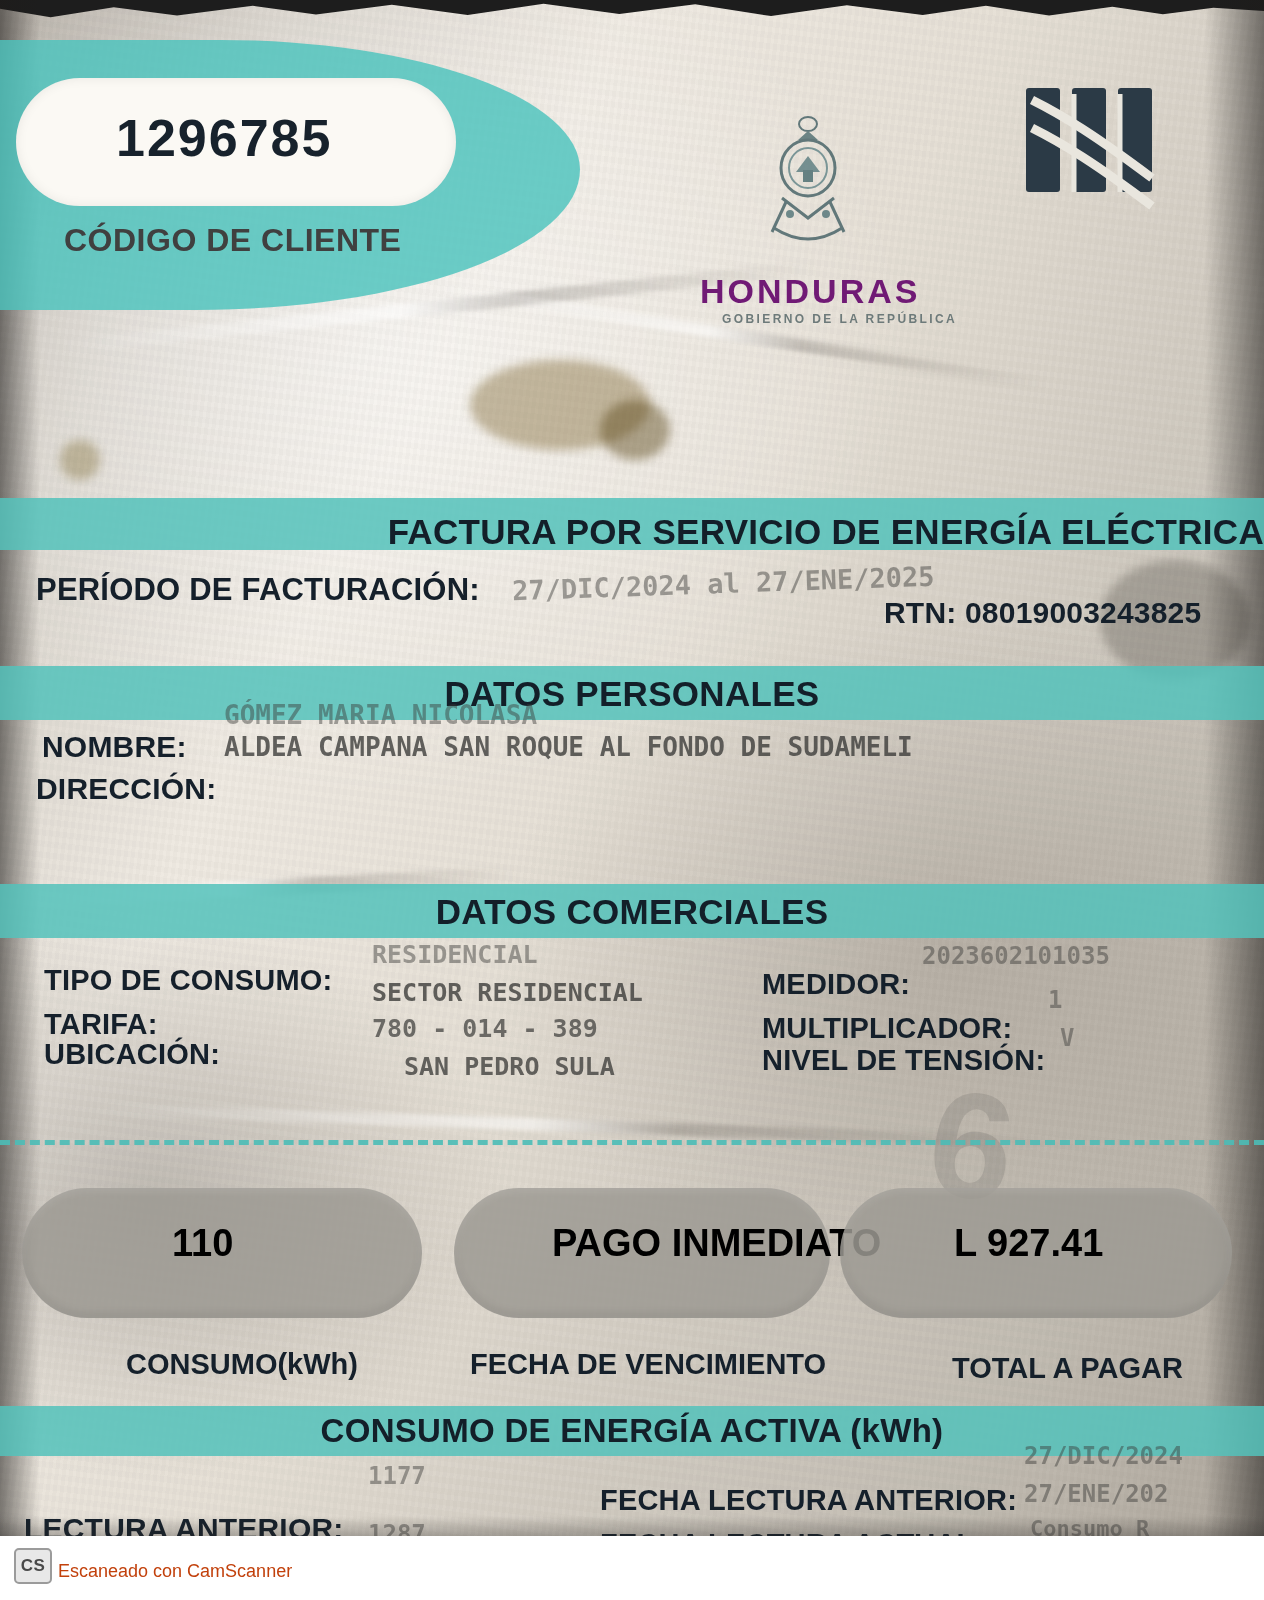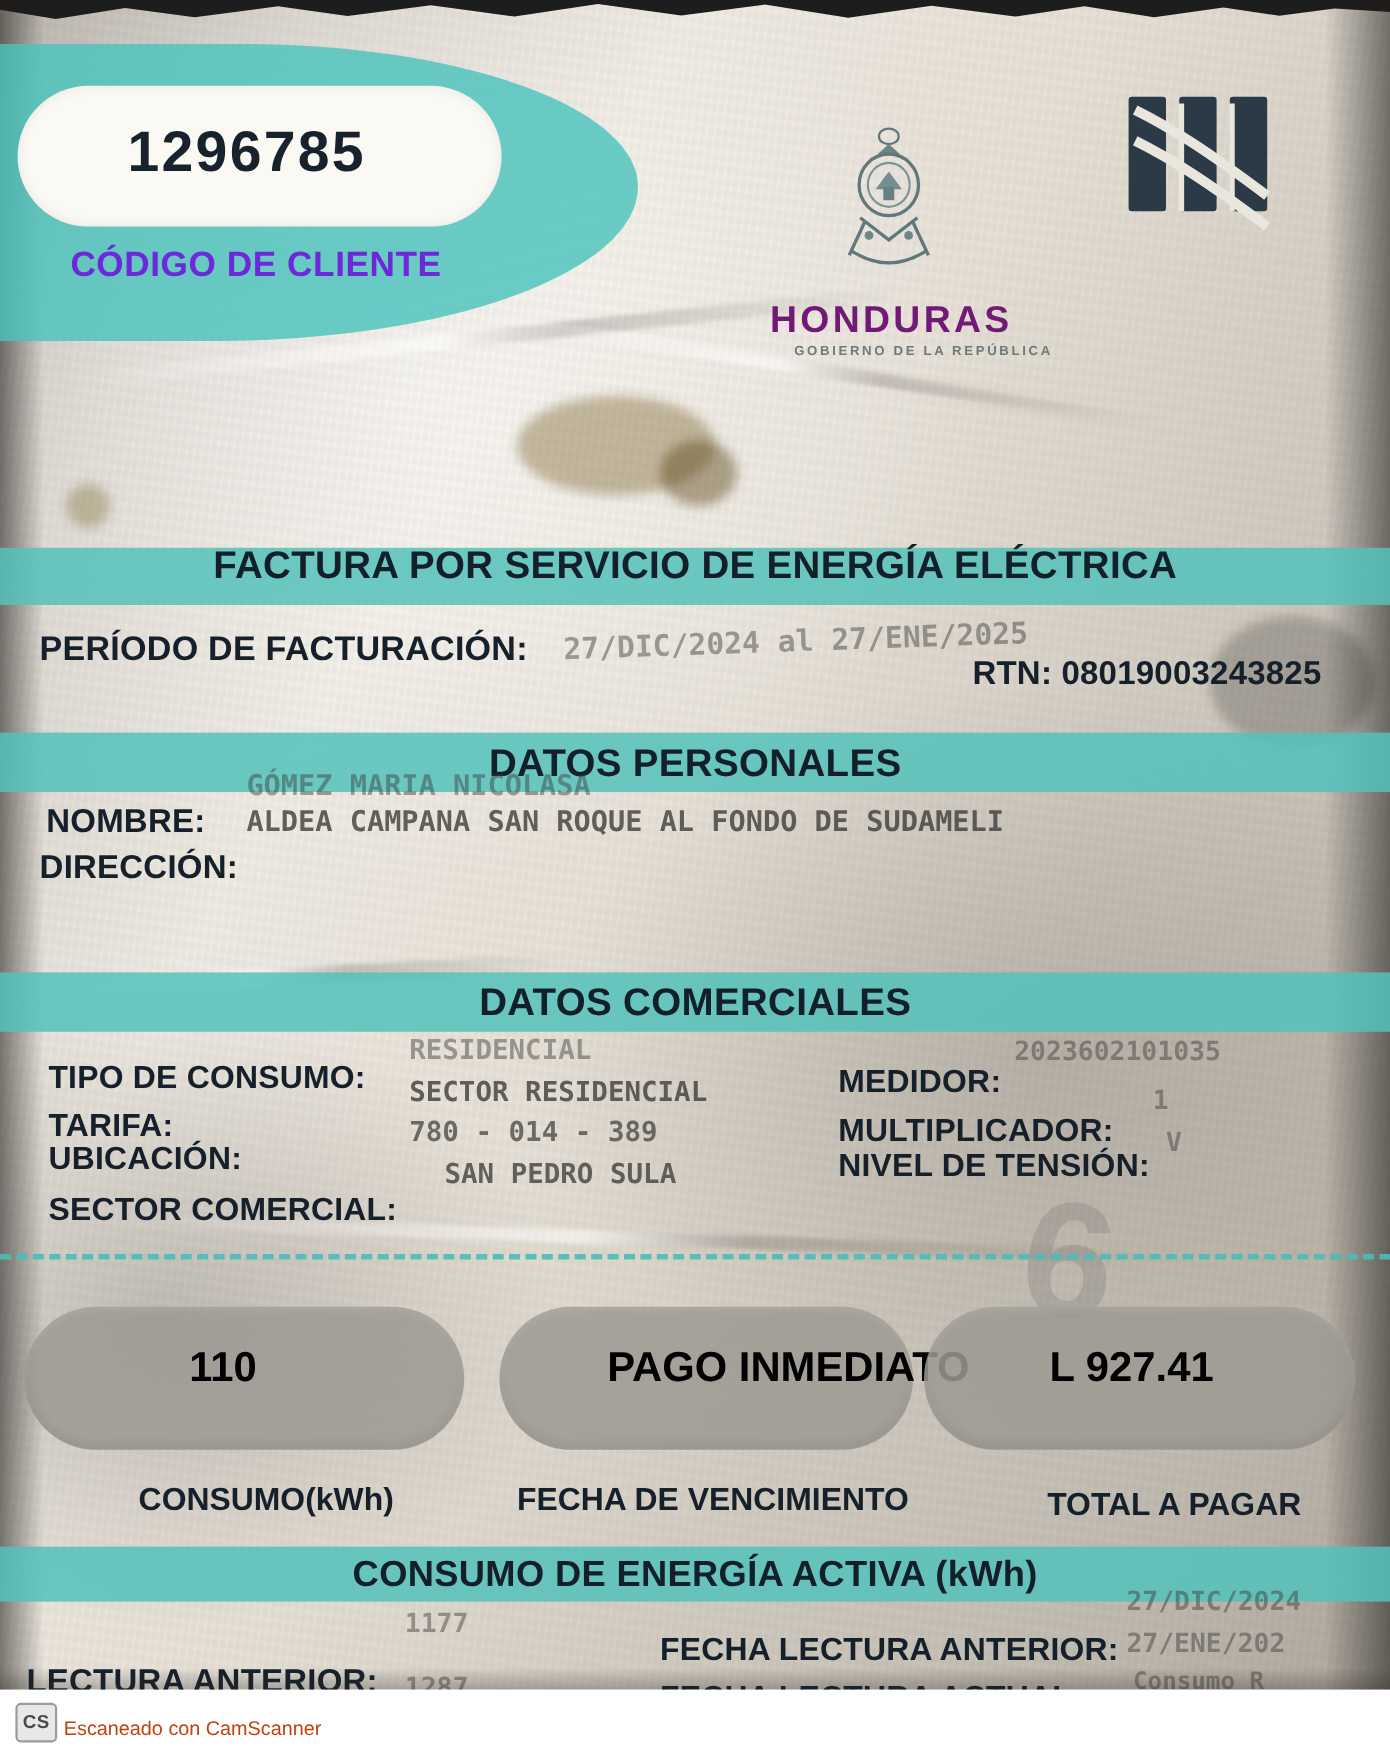--- a/index.html
+++ b/index.html
@@ -125,21 +125,21 @@
     font-weight: 700;
     color: #17222c;
     letter-spacing: 2px;
   }
   .code-caption {
     position: absolute;
     left: 64px;
     top: 222px;
     font-size: 32px;
     font-weight: 700;
-    color: #6d28d9;
+    color: #404040;
     letter-spacing: .5px;
   }
 
   
   .coat {
     position: absolute;
     left: 762px;
     top: 106px;
     width: 92px;
     height: 150px;
@@ -319,21 +319,21 @@
     <rect x="14" y="6" width="34" height="104" rx="3" fill="#2b3a46"></rect>
     <rect x="60" y="6" width="34" height="104" rx="3" fill="#2b3a46"></rect>
     <rect x="106" y="6" width="34" height="104" rx="3" fill="#2b3a46"></rect>
     <path d="M20 18 C52 34, 84 54, 140 96" stroke="#e9e6de" stroke-width="9" fill="none"></path>
     <path d="M20 46 C52 62, 84 82, 140 124" stroke="#e9e6de" stroke-width="9" fill="none"></path>
     <path d="M62 12 L62 110" stroke="#e9e6de" stroke-width="5"></path>
     <path d="M108 12 L108 110" stroke="#e9e6de" stroke-width="5"></path>
   </svg>
 
   <div class="band" style="top:498px; height:52px;"></div>
-  <div class="band-title" style="top:494px;">FACTURA POR SERVICIO DE ENERGÍA ELÉCTRICA</div>
+  <div class="band-title" style="top:512px;text-align:right;">FACTURA POR SERVICIO DE ENERGÍA ELÉCTRICA</div>
 
   <div class="lbl" style="left:36px; top:572px; font-size:31px;">PERÍODO DE FACTURACIÓN:</div>
   <div class="val faded" style="left:512px; top:568px; font-size:27px; transform:rotate(-2deg);">27/DIC/2024 al 27/ENE/2025</div>
   <div class="lbl" style="left:884px; top:596px; font-size:30px;">RTN: 08019003243825</div>
 
   <div class="band" style="top:666px; height:54px;"></div>
   <div class="band-title" style="top:674px;">DATOS PERSONALES</div>
 
   <div class="lbl" style="left:42px; top:730px; font-size:30px;">NOMBRE:</div>
   <div class="val faded" style="left:224px; top:700px; font-size:26px;">GÓMEZ MARIA NICOLASA</div>
@@ -345,21 +345,20 @@
 
   <div class="lbl" style="left:44px; top:964px; font-size:29px;">TIPO DE CONSUMO:</div>
   <div class="val faded" style="left:372px; top:940px; font-size:25px;">RESIDENCIAL</div>
 
   <div class="lbl" style="left:44px; top:1008px; font-size:29px;">TARIFA:</div>
   <div class="val" style="left:372px; top:978px; font-size:25px; opacity:.78;">SECTOR RESIDENCIAL</div>
 
   <div class="lbl" style="left:44px; top:1038px; font-size:29px;">UBICACIÓN:</div>
   <div class="val" style="left:372px; top:1014px; font-size:25px; opacity:.70;">780 - 014 - 389</div>
 
-  <div class="lbl" style="left:44px; top:1084px; font-size:29px;">SECTOR COMERCIAL:</div>
   <div class="val" style="left:404px; top:1052px; font-size:25px; opacity:.76;">SAN PEDRO SULA</div>
 
   <div class="lbl" style="left:762px; top:968px; font-size:29px;">MEDIDOR:</div>
   <div class="val faded" style="left:922px; top:942px; font-size:24px;">2023602101035</div>
 
   <div class="lbl" style="left:762px; top:1012px; font-size:29px;">MULTIPLICADOR:</div>
   <div class="val faded" style="left:1048px; top:986px; font-size:24px;">1</div>
 
   <div class="lbl" style="left:762px; top:1044px; font-size:29px;">NIVEL DE TENSIÓN:</div>
   <div class="val faded" style="left:1060px; top:1024px; font-size:24px;">V</div>

